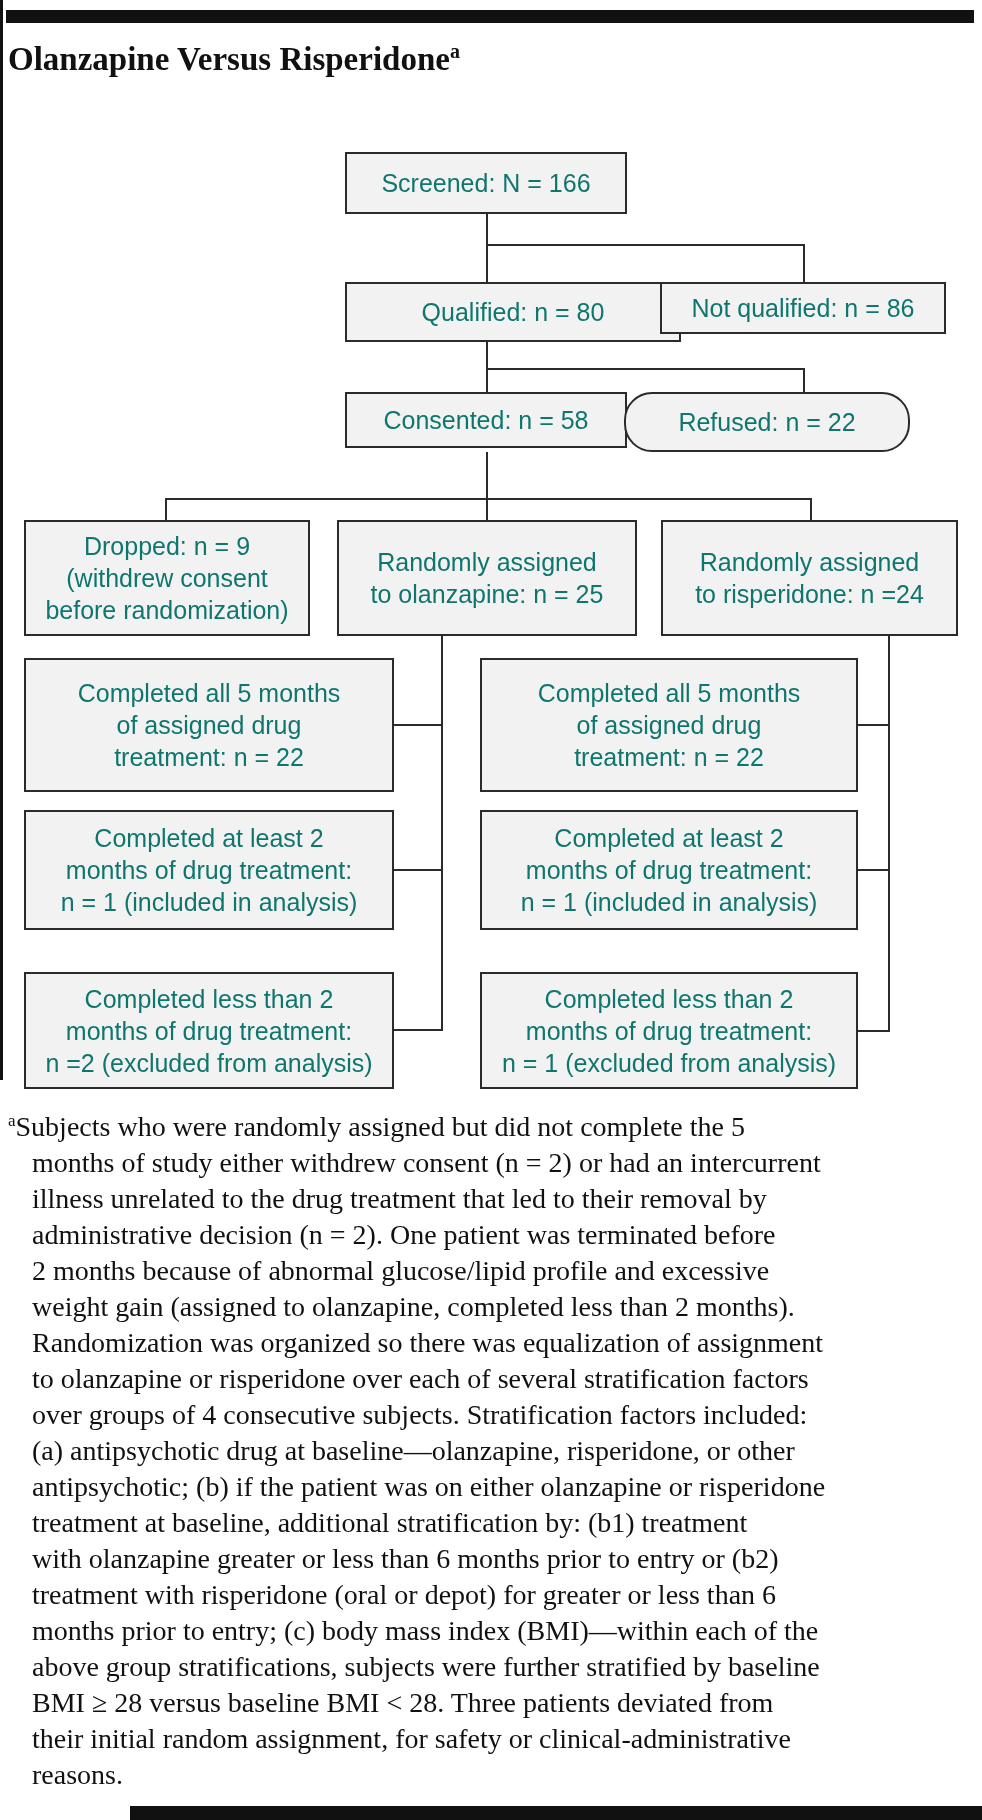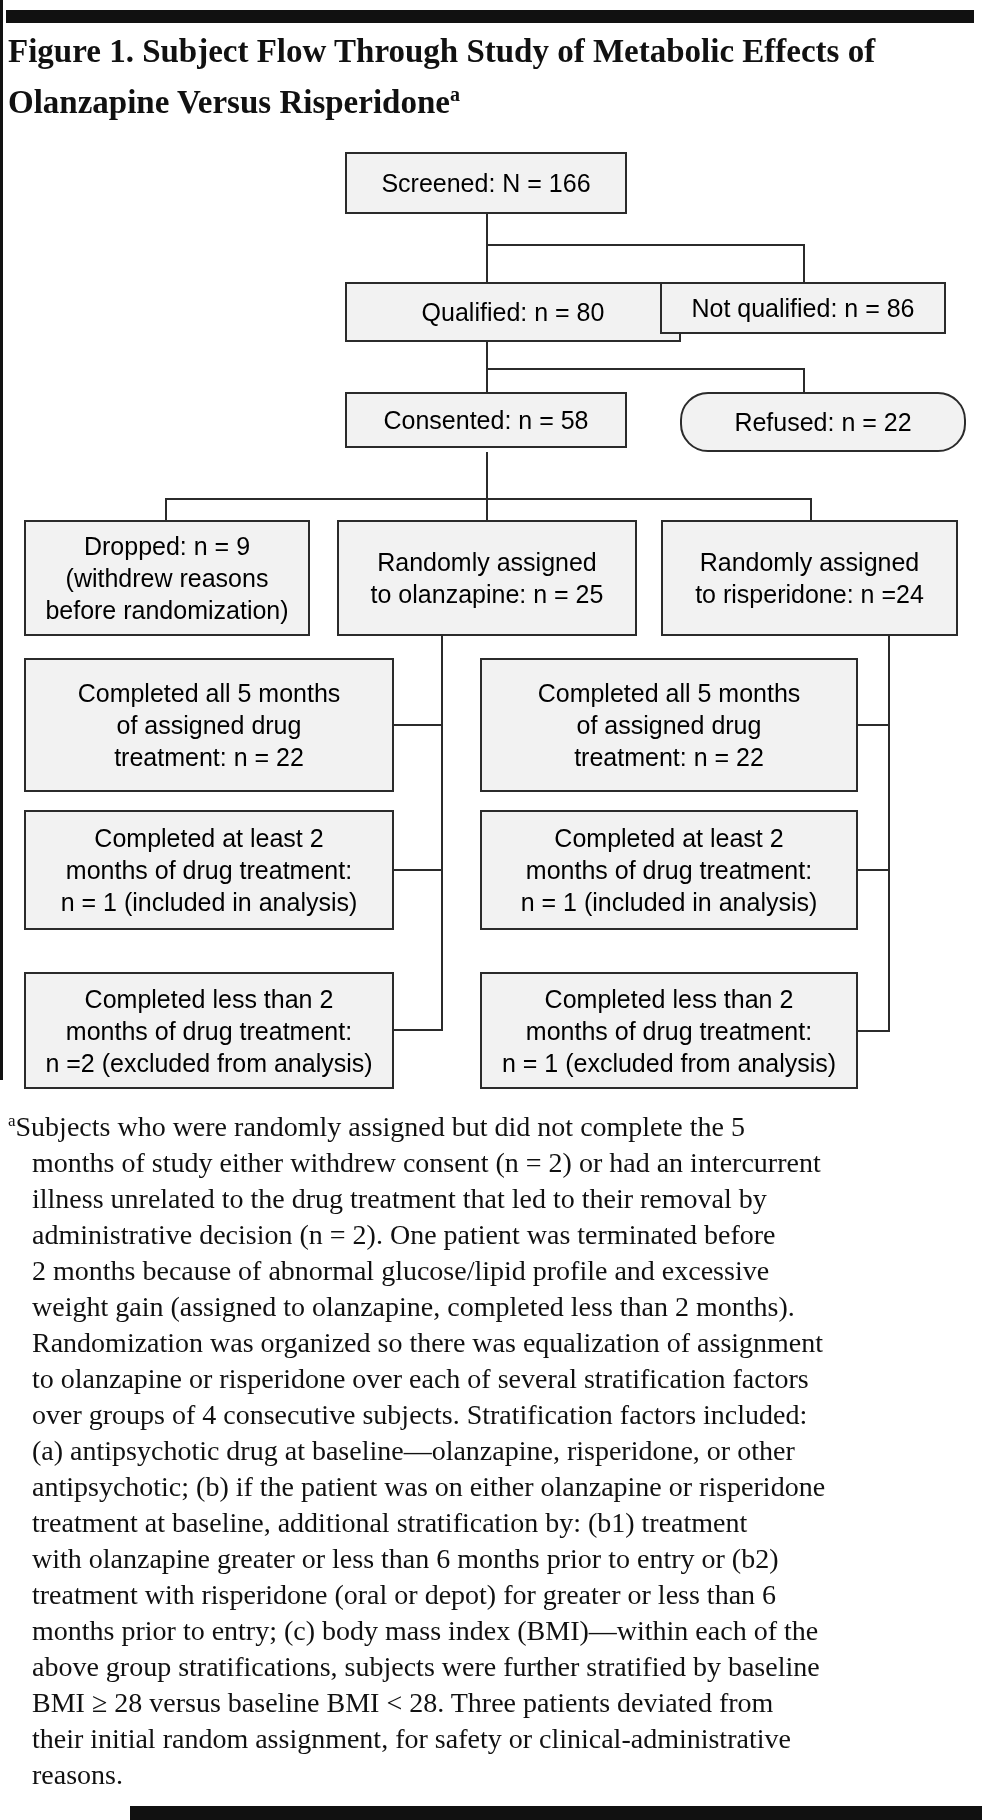--- a/index.html
+++ b/index.html
@@ -8,30 +8,30 @@
   .rule{position:absolute;background:#111111;}
   .top-rule{left:6px;top:10px;width:968px;height:13px;}
   .left-rule{left:1px;top:10px;width:3px;height:1080px;background:#111111;}
   .bottom-rule{left:130px;top:1806px;width:852px;height:14px;}
   .figure-title{position:absolute;left:8px;top:30px;width:966px;
                 font-family:"Liberation Serif",serif;font-weight:bold;
                 font-size:33px;line-height:43px;color:#111111;}
   .figure-title sup{font-size:20px;}
   .fbox{position:absolute;background:#f2f2f2;border:2px solid #2b2b2b;box-sizing:border-box;
         display:flex;flex-direction:column;align-items:center;justify-content:center;
-        text-align:center;font-size:25px;line-height:32px;color:#000000;}
+        text-align:center;font-size:25px;line-height:32px;color:#0f766e;}
   .hline,.vline{position:absolute;background:#2b2b2b;}
   .hline{height:2px;}
   .vline{width:2px;}
   
   .b-screened{left:345px;top:152px;width:282px;height:62px;}
   .b-qualified{left:345px;top:282px;width:336px;height:60px;}
   .b-notqual{left:660px;top:282px;width:286px;height:52px;}
   .b-consented{left:345px;top:392px;width:282px;height:56px;}
-  .b-refused{left:680px;top:392px;width:286px;height:60px;border-radius:28px;}
+  .b-refused{left:624px;top:392px;width:286px;height:60px;border-radius:28px;}
   
   .b-dropped{left:24px;top:520px;width:286px;height:116px;}
   .b-olz{left:337px;top:520px;width:300px;height:116px;}
   .b-risp{left:661px;top:520px;width:297px;height:116px;}
   
   .b-olz5{left:24px;top:658px;width:370px;height:134px;}
   .b-risp5{left:480px;top:658px;width:378px;height:134px;}
   .b-olz2{left:24px;top:810px;width:370px;height:120px;}
   .b-risp2{left:480px;top:810px;width:378px;height:120px;}
   .b-olzl2{left:24px;top:972px;width:370px;height:117px;}
@@ -64,21 +64,20 @@
 </style>
 </head>
 <body>
 
 <div class="canvas">
 
   <div class="rule top-rule"></div>
   <div class="left-rule"></div>
 
   <div class="figure-title">
-    <div>Figure 1. Subject Flow Through Study of Metabolic Effects of</div>
     <div><span>Olanzapine Versus Risperidone</span><sup>a</sup></div>
   </div>
 
   <div class="vline v1"></div>
   <div class="hline h1"></div>
   <div class="vline v2"></div>
   <div class="vline v3"></div>
   <div class="hline h2"></div>
   <div class="vline v4"></div>
   <div class="vline v5"></div>
@@ -107,21 +106,21 @@
 
   <div class="fbox b-consented">
     <span>Consented: n = 58</span>
   </div>
   <div class="fbox b-refused">
     <span>Refused: n = 22</span>
   </div>
 
   <div class="fbox b-dropped">
     <div>Dropped: n = 9</div>
-    <div>(withdrew reasons</div>
+    <div>(withdrew consent</div>
     <div>before randomization)</div>
   </div>
   <div class="fbox b-olz">
     <div>Randomly assigned</div>
     <div>to olanzapine: n = 25</div>
   </div>
   <div class="fbox b-risp">
     <div>Randomly assigned</div>
     <div>to risperidone: n =24</div>
   </div>

